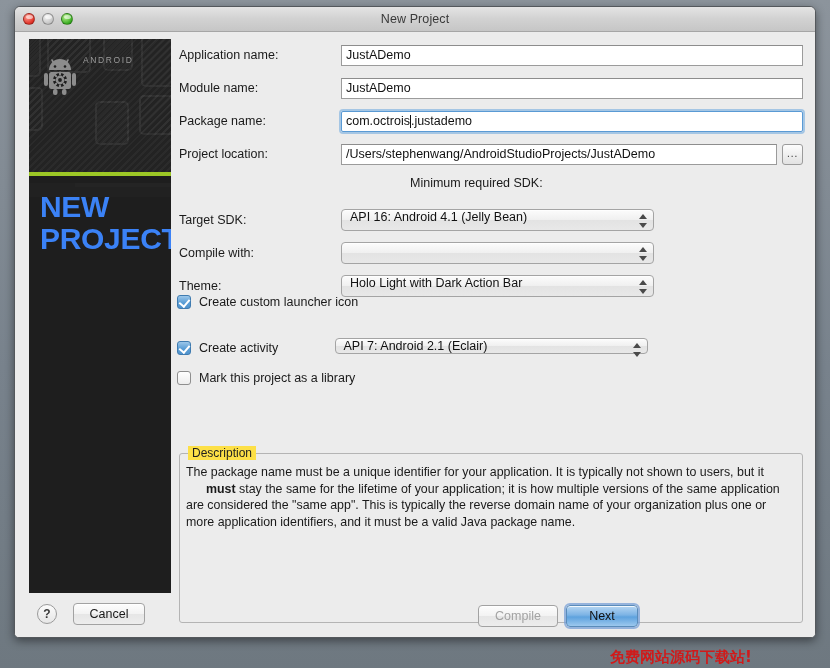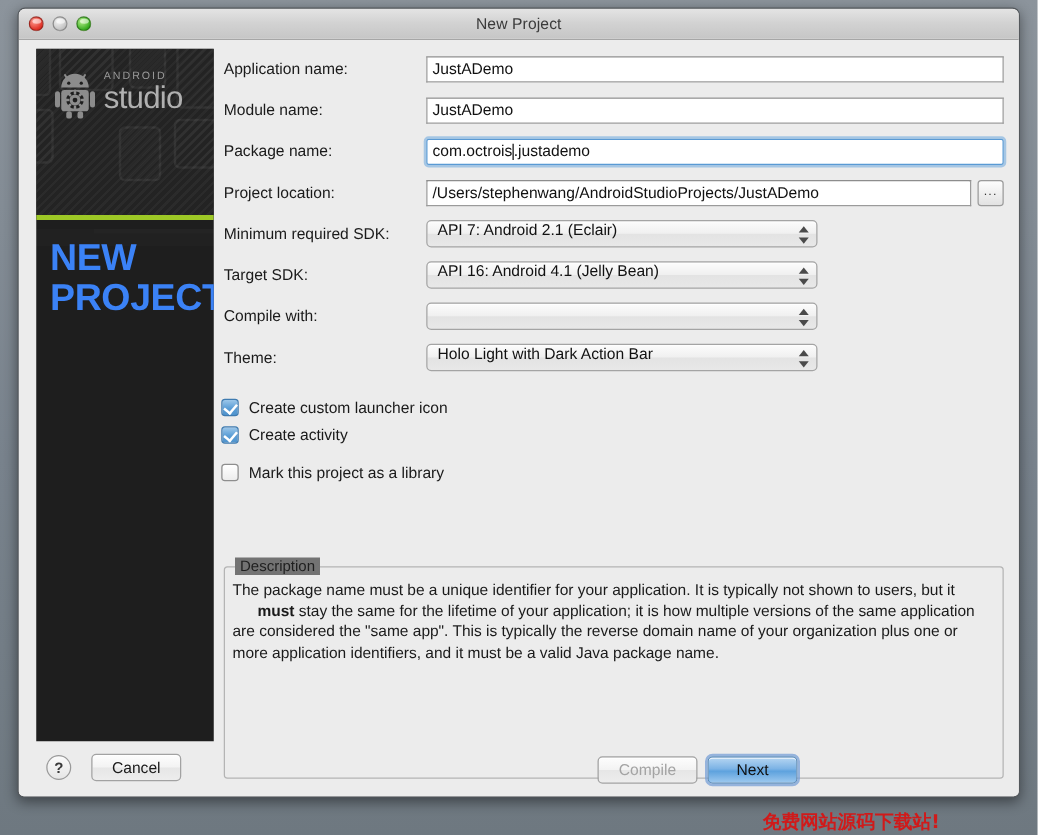--- a/index.html
+++ b/index.html
@@ -300,21 +300,21 @@
     left: 164px;
     top: 421px;
     width: 624px;
     height: 170px;
     border: 1px solid #b4b4b4;
     border-radius: 3px;
   }
   #descbox .legend {
     position: absolute;
     left: 8px; top: -8px;
-    background: #737373;
+    background: #fde047;
     padding: 0 4px;
     font-size: 12px;
     color: #1f1f1f;
   }
   #desctext {
     position: absolute;
     left: 6px; top: 10px;
     width: 608px;
     font-size: 12.4px;
     line-height: 16.6px;
@@ -456,21 +456,20 @@
             <line x1="9.6" y1="23" x2="11.6" y2="23"></line>
             <line x1="22.4" y1="23" x2="24.4" y2="23"></line>
             <line x1="11.8" y1="17.8" x2="13.2" y2="19.2"></line>
             <line x1="20.8" y1="26.8" x2="22.2" y2="28.2"></line>
             <line x1="22.2" y1="17.8" x2="20.8" y2="19.2"></line>
             <line x1="13.2" y1="26.8" x2="11.8" y2="28.2"></line>
           </g>
         </svg>
         <div class="logo-text">
           <div class="logo-android">ANDROID</div>
-          <div class="logo-studio">studio</div>
         </div>
       </div>
 
       <div class="green-rule"></div>
 
       <div class="bigtitle">
         <div>NEW</div>
         <div>PROJECT</div>
       </div>
     </div>
@@ -495,21 +494,21 @@
             <span>.justademo</span>
           </div>
       </div>
 
       <div class="field-row" style="top:111px;">
         <div class="field-label">Project location:</div>
         <div class="text-input" style="width:440px;">/Users/stephenwang/AndroidStudioProjects/JustADemo</div>
         <div class="browse-btn">...</div>
       </div>
 
-      <div class="field-row" style="top:144px;">
+      <div class="field-row" style="top:144px;flex-direction:column;">
         <div class="field-label">Minimum required SDK:</div>
         <div class="combo" style="width:313px;">
           <span>API 7: Android 2.1 (Eclair)</span>
           <span class="stepper">
             <span class="up"></span>
               <span class="dn"></span>
           </span>
         </div>
       </div>
 
@@ -539,21 +538,21 @@
         <div class="combo" style="width:313px;">
           <span>Holo Light with Dark Action Bar</span>
           <span class="stepper">
             <span class="up"></span>
               <span class="dn"></span>
           </span>
         </div>
       </div>
     </div>
 
-    <div class="check-row" style="top:284px;">
+    <div class="check-row" style="top:260px;">
       <span class="cbox on"></span>
       <span class="check-label">Create custom launcher icon</span>
     </div>
     <div class="check-row" style="top:306px;">
       <span class="cbox on"></span>
       <span class="check-label">Create activity</span>
     </div>
     <div class="check-row" style="top:336px;">
       <span class="cbox"></span>
       <span class="check-label">Mark this project as a library</span>

